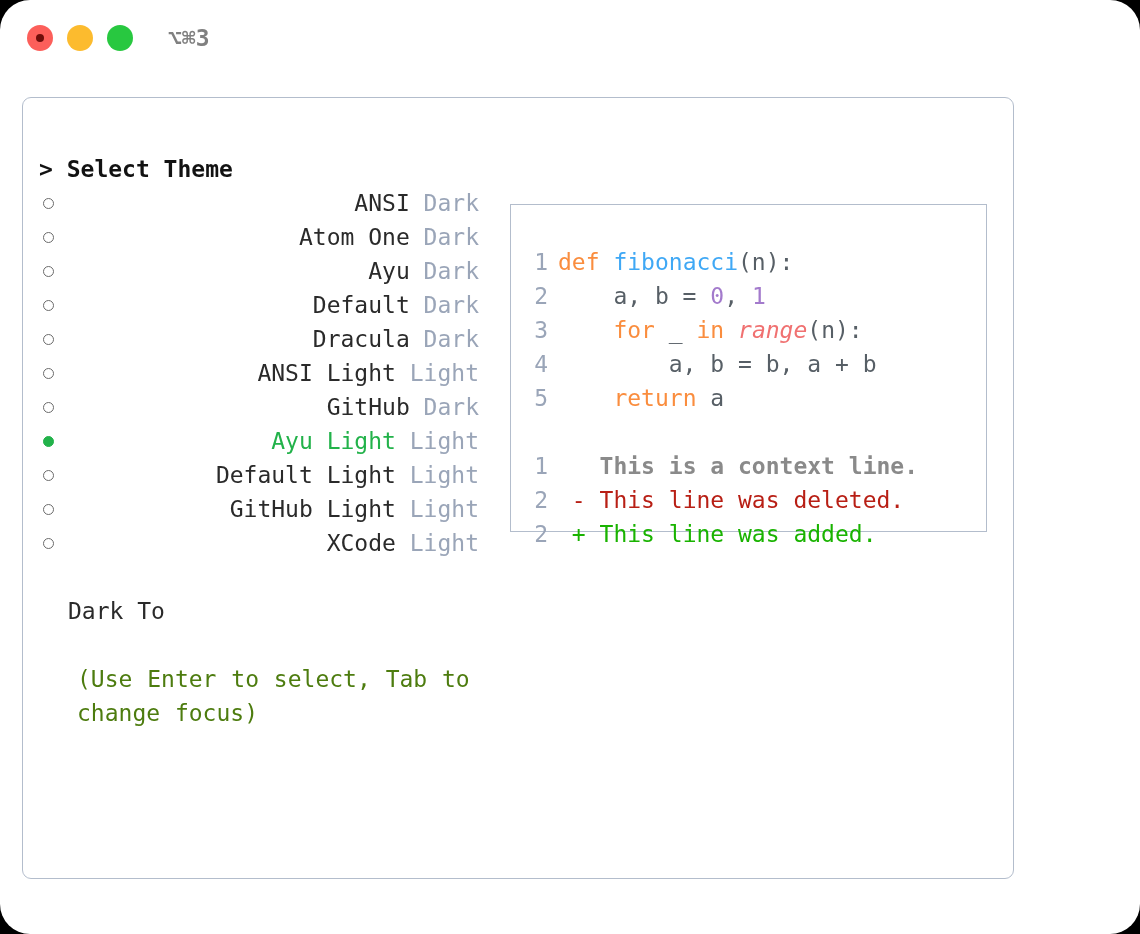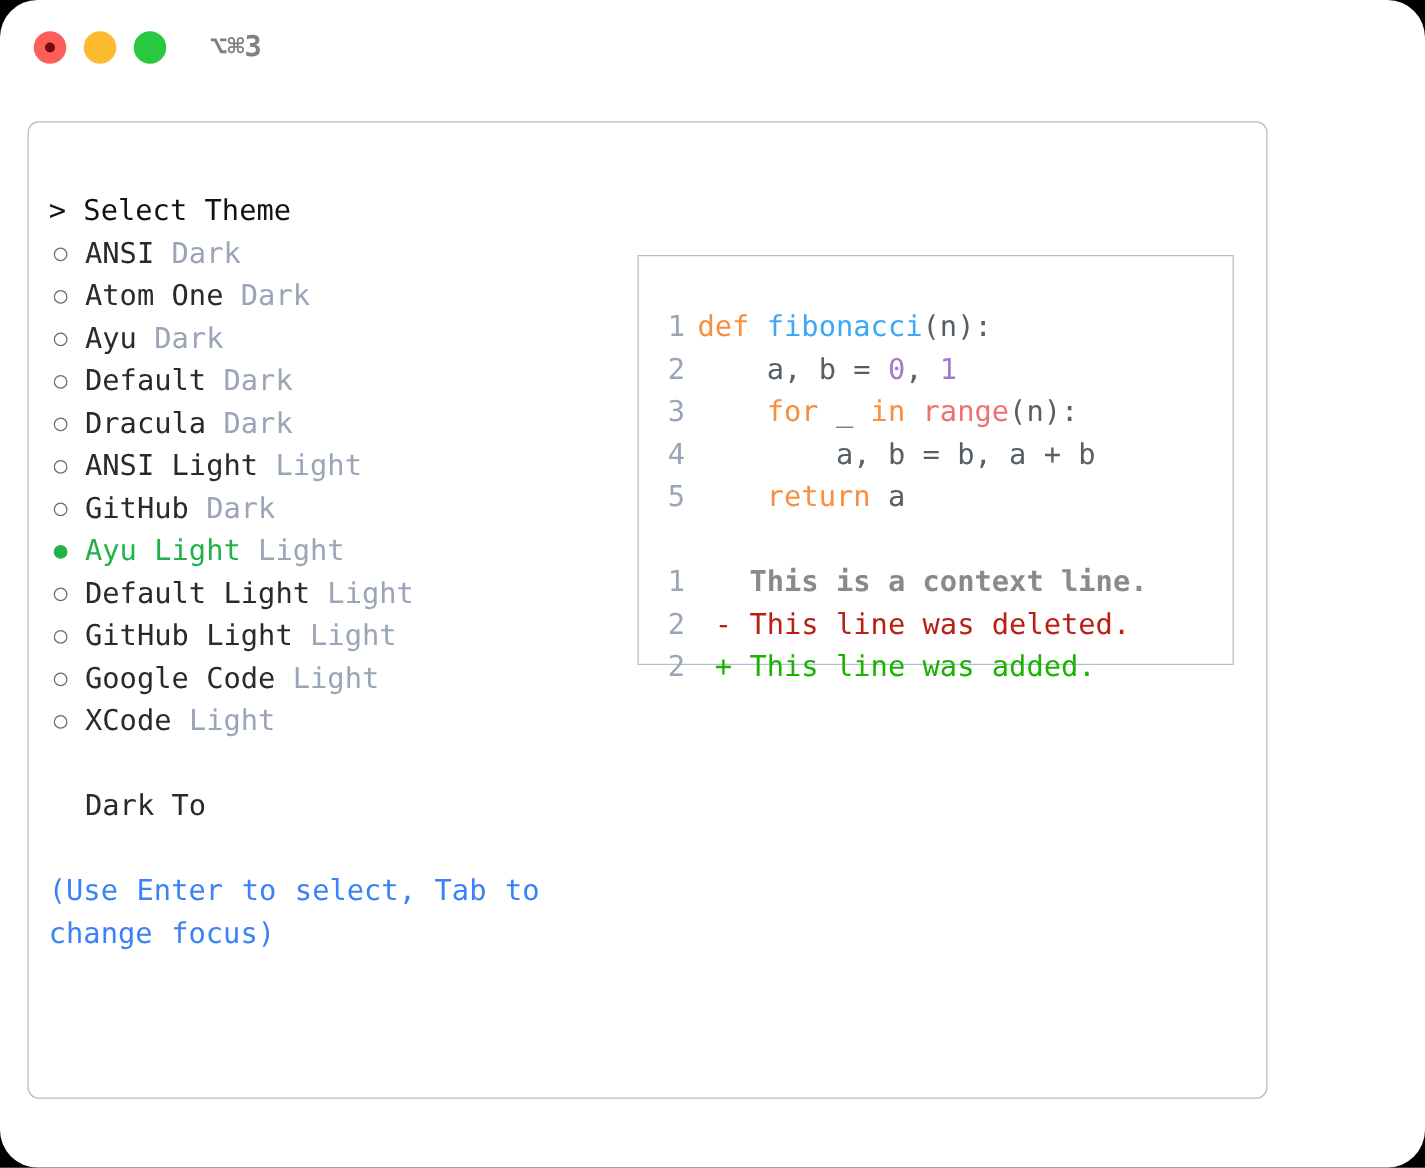--- a/index.html
+++ b/index.html
@@ -77,63 +77,65 @@
 
   
   .left-col {
     position: absolute;
     left: 16px;
     top: 54px;
     width: 440px;
   }
   .section-head {
     font-size: 23px;
-    font-weight: normal;
+    font-weight: bold;
     color: #121212;
     line-height: 34px;
     white-space: nowrap;
   }
   .sub-head {
     font-size: 23px;
     color: #2a2a2a;
     line-height: 34px;
     padding-left: 29px;
     white-space: nowrap;
   }
   .opt {
     position: relative;
     font-size: 23px;
     line-height: 34px;
     height: 34px;
     color: #2a2a2a;
     white-space: nowrap;
     padding-left: 29px;
+    text-align: right;
   }
   .bullet {
     position: absolute;
     left: 4px;
     top: 12px;
     width: 11px;
     height: 11px;
     border-radius: 50%;
     box-sizing: border-box;
   }
   .bullet.off { border: 1.6px solid #6b6b6b; background: transparent; }
   .bullet.on  { background: #22b24a; border: 1.6px solid #22b24a; }
   .opt.selected .opt-label { color: #22b24a; }
   .opt-badge { color: #9aa5b8; }
 
   .spacer-block { height: 34px; }
 
   .hint {
     font-size: 23px;
     line-height: 34px;
-    color: #3b82f6;
+    color: #4d7c0f;
     width: 410px;
     word-spacing: 1px;
+    margin-left: 38px;
   }
 
   
   .right-col {
     position: absolute;
     left: 478px;
     top: 54px;
     width: 490px;
   }
   .preview-box {
@@ -157,21 +159,21 @@
   .ln {
     display: inline-block;
     width: 22px;
     text-align: right;
     color: #9aa5b8;
     margin-right: 10px;
   }
   .k   { color: #fa8d3e; }   
   .fn  { color: #3fa8f5; }   
   .num { color: #a37acc; }   
-  .bi  { color: #f07171; }   
+  .bi  { color: #f07171; font-style: italic; }   
   .pl  { color: #575f66; }   
   .ctx { color: #8a8a8a; font-weight: bold; }
   .del { color: #b81f15; }
   .add { color: #19b300; }
   .diff-gap { height: 34px; }
 </style>
 </head>
 <body>
 
 <div class="window">
@@ -191,21 +193,20 @@
           <div class="opt"><span class="bullet off"></span><span class="opt-label">ANSI</span> <span class="opt-badge">Dark</span></div>
           <div class="opt"><span class="bullet off"></span><span class="opt-label">Atom One</span> <span class="opt-badge">Dark</span></div>
           <div class="opt"><span class="bullet off"></span><span class="opt-label">Ayu</span> <span class="opt-badge">Dark</span></div>
           <div class="opt"><span class="bullet off"></span><span class="opt-label">Default</span> <span class="opt-badge">Dark</span></div>
           <div class="opt"><span class="bullet off"></span><span class="opt-label">Dracula</span> <span class="opt-badge">Dark</span></div>
           <div class="opt"><span class="bullet off"></span><span class="opt-label">ANSI Light</span> <span class="opt-badge">Light</span></div>
           <div class="opt"><span class="bullet off"></span><span class="opt-label">GitHub</span> <span class="opt-badge">Dark</span></div>
           <div class="opt selected"><span class="bullet on"></span><span class="opt-label">Ayu Light</span> <span class="opt-badge">Light</span></div>
           <div class="opt"><span class="bullet off"></span><span class="opt-label">Default Light</span> <span class="opt-badge">Light</span></div>
           <div class="opt"><span class="bullet off"></span><span class="opt-label">GitHub Light</span> <span class="opt-badge">Light</span></div>
-          <div class="opt"><span class="bullet off"></span><span class="opt-label">Google Code</span> <span class="opt-badge">Light</span></div>
           <div class="opt"><span class="bullet off"></span><span class="opt-label">XCode</span> <span class="opt-badge">Light</span></div>
         </div>
 
       <div class="spacer-block"></div>
 
       <div class="sub-head">Dark To</div>
 
       <div class="spacer-block"></div>
 
       <div class="hint">(Use Enter to select, Tab to change focus)</div>

